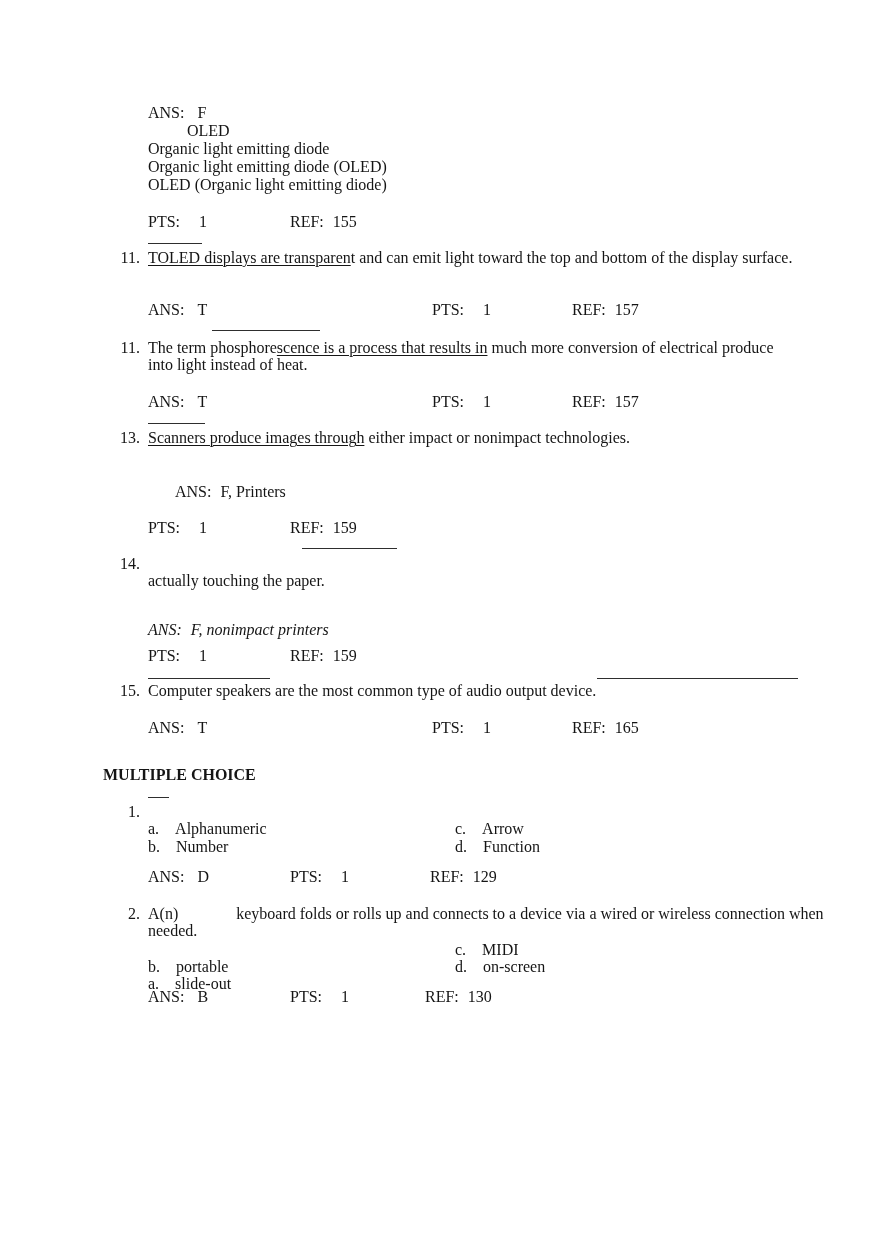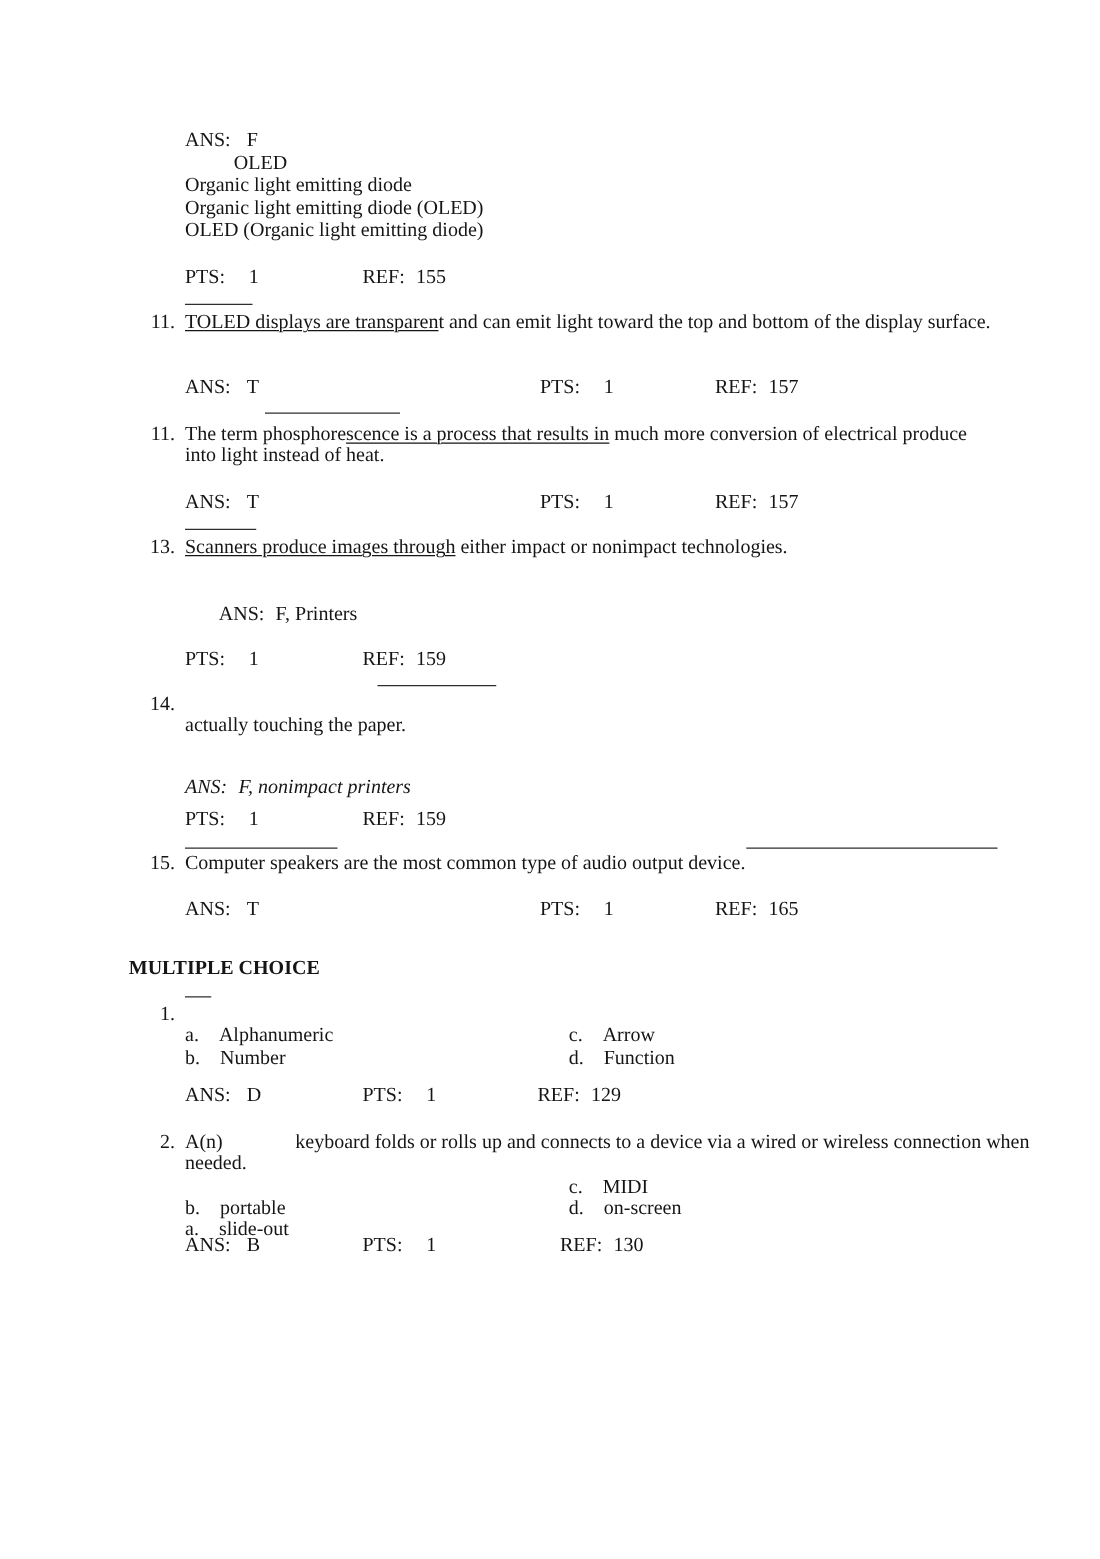--- a/index.html
+++ b/index.html
@@ -88,15 +88,15 @@
 
   <div class="num" style="top:905px;">2.</div>
   <div class="t" style="top:905px;left:148px;"><span>A(n)</span><span class="blank-gap"></span><span>keyboard folds or rolls up and connects to a device via a wired or wireless connection when</span></div>
   <div class="t" style="top:922px;left:148px;">needed.</div>
   <div class="t" style="top:942px;left:148px;margin-top:33px;"><span>a.</span><span class="gopt">slide-out</span></div>
   <div class="t" style="top:941px;left:455px;"><span>c.</span><span class="gopt">MIDI</span></div>
   <div class="t" style="top:958px;left:148px;"><span>b.</span><span class="gopt">portable</span></div>
   <div class="t" style="top:958px;left:455px;"><span>d.</span><span class="gopt">on-screen</span></div>
   <div class="t" style="top:988px;left:148px;"><span>ANS:</span><span class="g13">B</span></div>
   <div class="t" style="top:988px;left:290px;"><span>PTS:</span><span class="g19">1</span></div>
-  <div class="t" style="top:988px;left:448px;"><span>REF:</span><span class="g9">130</span></div>
+  <div class="t" style="top:988px;left:425px;"><span>REF:</span><span class="g9">130</span></div>
 
 </div>
 
 </body></html>

